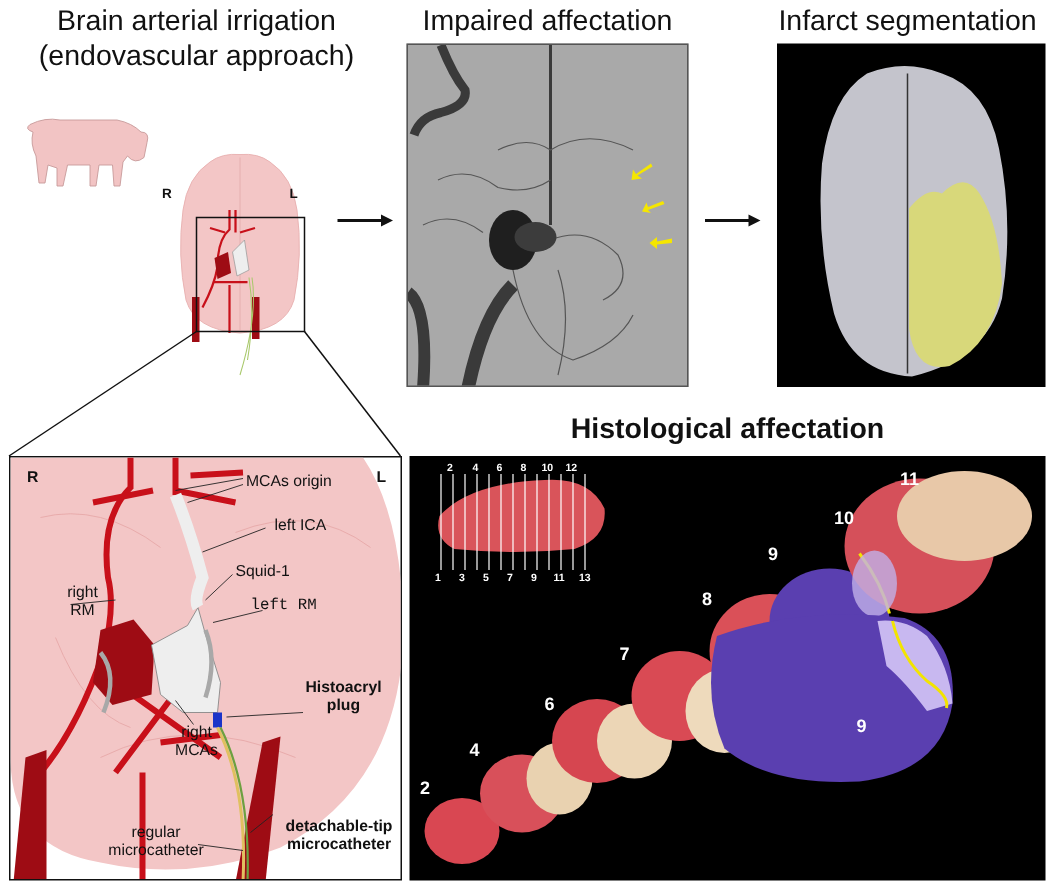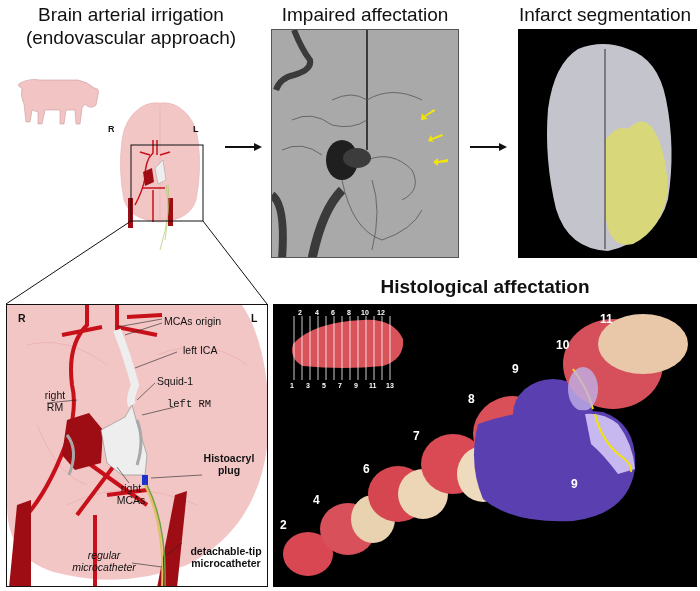--- a/index.html
+++ b/index.html
@@ -152,21 +152,21 @@
     <div>plug</div>
   </div>
   <div class="lbl lblc" style="left:106px;top:177px;width:36px;">
     <div>right</div>
     <div>MCAs</div>
   </div>
   <div class="lbl lblc" style="left:178px;top:240px;width:82px;font-weight:bold;">
     <div>detachable-tip</div>
     <div>microcatheter</div>
   </div>
-  <div class="lbl lblc" style="left:60px;top:244px;width:74px;font-style:italic;">
+  <div class="lbl lblc" style="left:60px;top:244px;width:74px;">
     <div>regular</div>
     <div>microcatheter</div>
   </div>
 </div>
 
 <div class="panel" style="left:273px;top:304px;width:424px;height:283px;background:#000;overflow:hidden;">
   <svg width="424" height="283">
 
     <path d="M20,40 Q40,18 90,16 Q120,14 130,35 Q132,55 110,62 Q70,66 30,62 Q16,55 20,40 Z" fill="#d9545a"></path>
     <g stroke="#fff" stroke-width="0.8">

